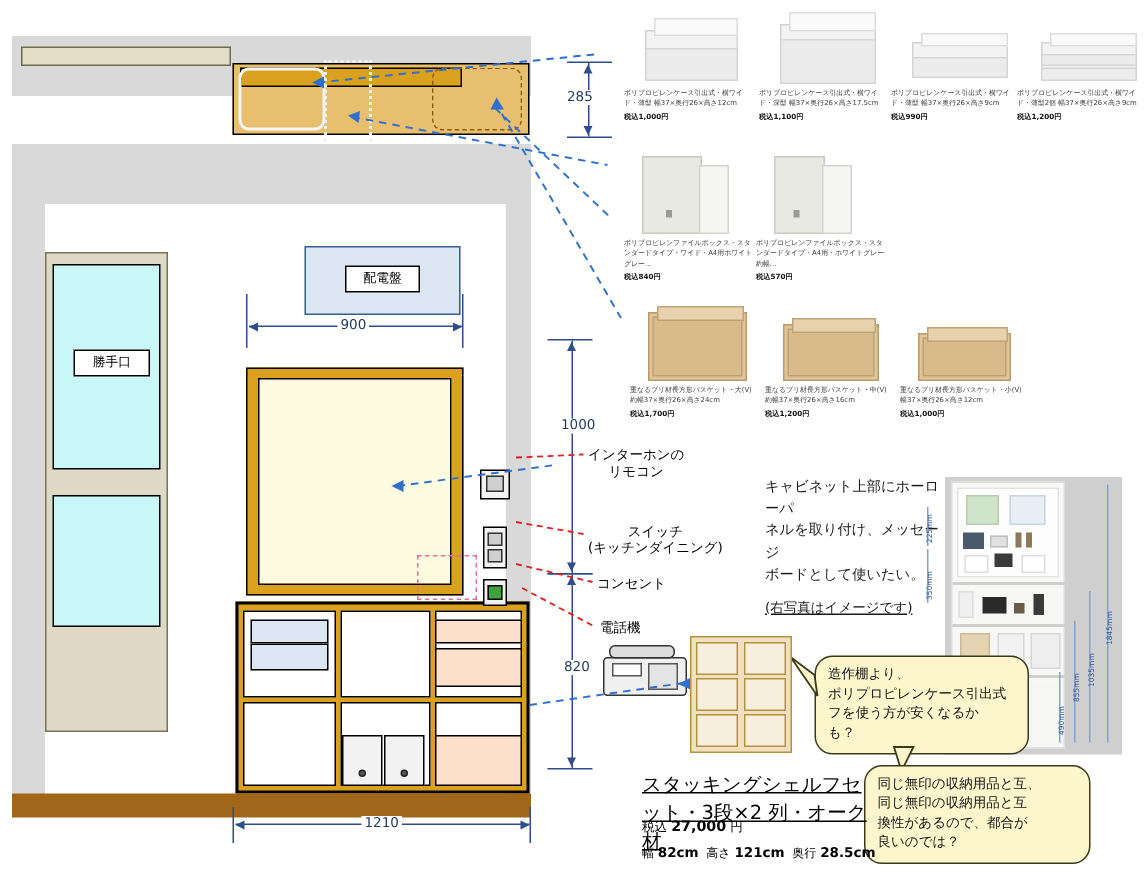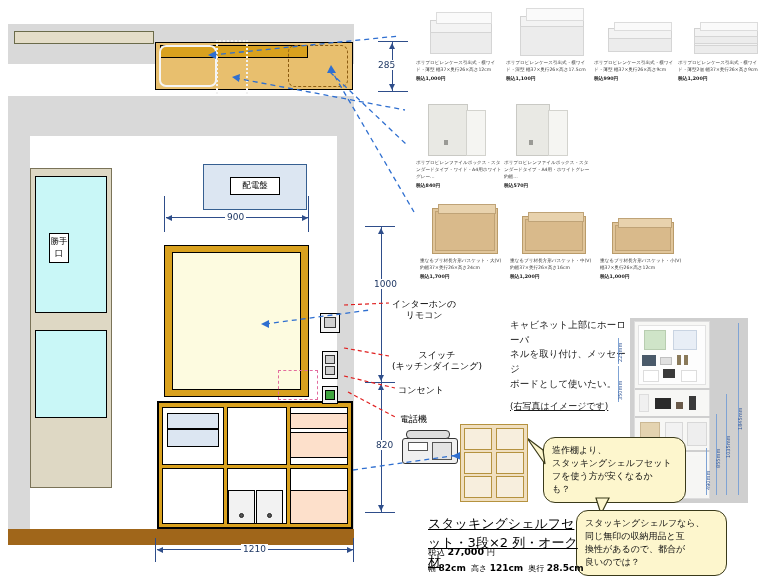--- a/index.html
+++ b/index.html
@@ -172,21 +172,21 @@
     <div class="dot-white" style="left:216px; top:22px; width:32px; height:70px;"></div>
 
     <div class="wall-gray" style="left:8px; top:78px; width:346px; height:18px;"></div>
     <div class="wall-gray" style="left:8px; top:96px; width:22px; height:430px;"></div>
     <div class="wall-gray" style="left:8px; top:96px; width:346px; height:22px;"></div>
     <div class="wall-gray" style="left:337px; top:96px; width:17px; height:430px;"></div>
     <div class="wall-white" style="left:30px; top:118px; width:307px; height:408px;"></div>
 
     <div class="door-frame" style="left:30px; top:150px; width:82px; height:320px;"></div>
     <div class="door-glass" style="left:35px; top:158px; width:72px; height:137px;"></div>
-    <div class="door-label" style="left:49px; top:215px; width:20px;">勝手口</div>
+    <div class="door-label" style="left:49px; top:215px; width:51px;">勝手口</div>
     <div class="door-glass" style="left:35px; top:312px; width:72px; height:88px;"></div>
 
     <div class="panel-box" style="left:203px; top:146px; width:104px; height:46px;"></div>
     <div class="panel-label" style="left:230px; top:159px; width:50px;">配電盤</div>
 
     <div class="wood-frame" style="left:164px; top:227px; width:145px; height:152px;"></div>
     <div class="wood-inner" style="left:172px; top:234px; width:129px; height:138px;"></div>
 
     <div class="cab-outer" style="left:157px; top:383px; width:196px; height:128px;"></div>
 
@@ -446,31 +446,31 @@
     <div class="mm-dim" style="left:75px; top:172px;">490mm</div>
   </div>
 
   <div class="mm-line" style="position:absolute; left:618px; top:338px; width:1.2px; height:26px;"></div>
   <div class="mm-dim" style="position:absolute; left:617px; top:362px;">225mm</div>
   <div class="mm-line" style="position:absolute; left:618px; top:366px; width:1.2px; height:36px;"></div>
   <div class="mm-dim" style="position:absolute; left:617px; top:400px;">350mm</div>
 
   <div class="bubble" style="left:543px; top:437px; width:143px;">
     <div>造作棚より、</div>
-    <div>スタッキングシェルフセット</div>
+    <div>ポリプロピレンケース引出式</div>
     <div>フを使う方が安くなるか</div>
     <div>も？</div>
   </div>
   <svg class="overlay" viewBox="0 0 763 581">
     <polygon points="543,450 527,438 545,464" fill="#fdf6cd" stroke="#3a3a1a" stroke-width="1.2"></polygon>
     <polygon points="596,498 601,514 609,498" fill="#fdf6cd" stroke="#3a3a1a" stroke-width="1.2"></polygon>
   </svg>
 
   <div class="bubble" style="left:576px; top:510px; width:151px;">
-    <div>スタッキングシェルフなら、</div>
+    <div>同じ無印の収納用品と互、</div>
     <div>同じ無印の収納用品と互</div>
     <div>換性があるので、都合が</div>
     <div>良いのでは？</div>
   </div>
 
   <div class="shelf-prod" style="left:460px; top:424px; width:68px; height:78px;">
     <div class="ss" style="left:0; top:0; width:68px; height:78px;"></div>
     <div class="ss" style="left:4px; top:4px; width:28px; height:22px; background:#f7eedd;"></div>
     <div class="ss" style="left:36px; top:4px; width:28px; height:22px; background:#f7eedd;"></div>
     <div class="ss" style="left:4px; top:28px; width:28px; height:22px; background:#f7eedd;"></div>

